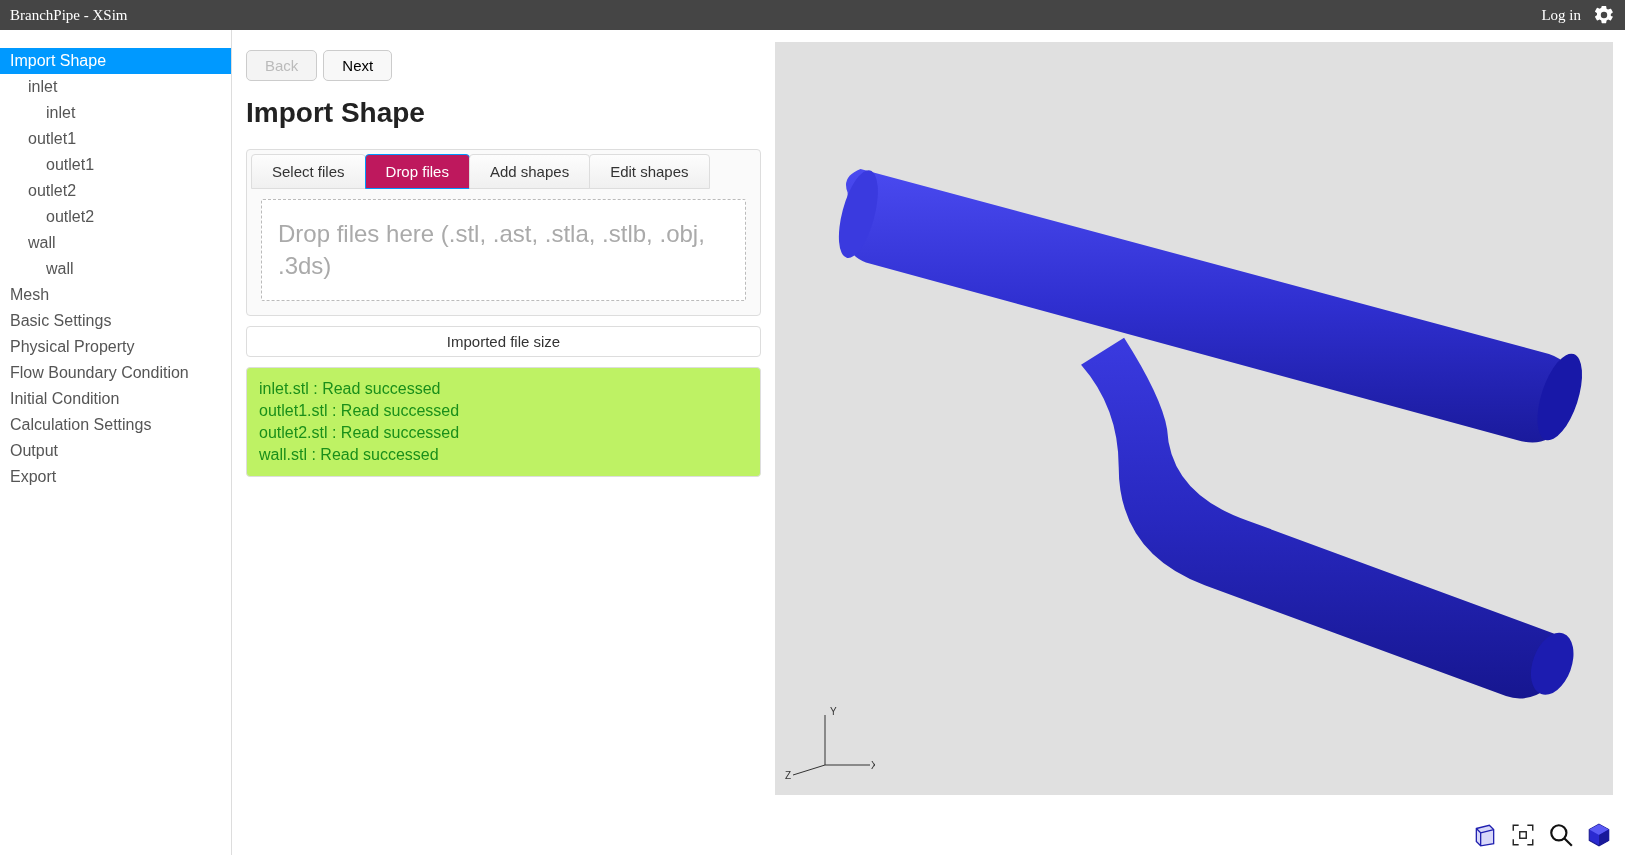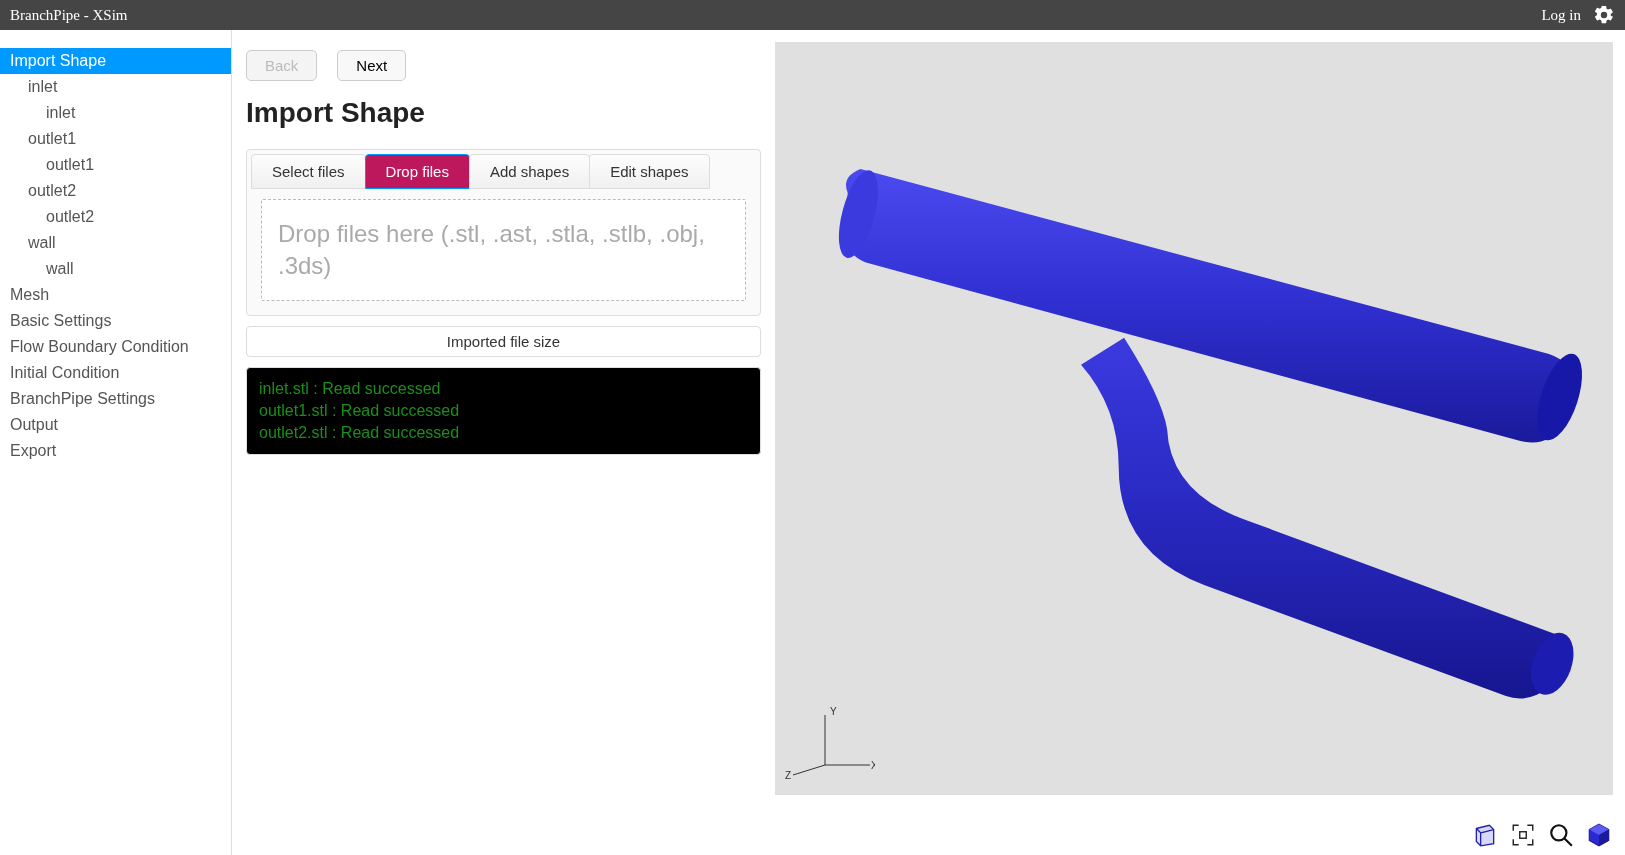--- a/index.html
+++ b/index.html
@@ -11,31 +11,31 @@
 .gear-icon svg { width: 22px; height: 22px; fill: #fff; display: block; }
 .app { display: flex; height: calc(100vh - 30px); }
 .sidebar { width: 232px; border-right: 1px solid #ddd; padding-top: 18px; background: #fff; }
 .tree { list-style: none; font-size: 16px; color: #555; }
 .tree li { padding: 2px 0 2px 10px; cursor: pointer; line-height: 22px; }
 .tree li.active { background: #0099ff; color: #fff; }
 .tree li.l1 { padding-left: 28px; }
 .tree li.l2 { padding-left: 46px; }
 .main { flex: 1; display: flex; }
 .content { width: 543px; padding: 20px 14px 10px 14px; display: flex; flex-direction: column; gap: 10px; }
-.navbtns { display: flex; gap: 20px; }
+.navbtns { display: flex; gap: 6px; }
 .navbtns button { padding: 6px 18px; border: 1px solid #ccc; border-radius: 5px; background: #f8f8f8; font-size: 15px; cursor: pointer; }
 .navbtns button:disabled { color: #bbb; background: #f4f4f4; cursor: default; }
 h1 { font-size: 28px; font-weight: 700; color: #222; margin: 6px 0 10px 0; }
 .tabpanel { border: 1px solid #ddd; border-radius: 4px; background: #fafafa; padding: 4px; }
 .tabrow { display: flex; gap: 0; text-align: right; }
 .tab { padding: 8px 20px; border: 1px solid #ddd; background: linear-gradient(#fdfdfd,#f0f0f0); font-size: 15px; color: #333; cursor: pointer; border-top-left-radius: 4px; border-top-right-radius: 4px; margin-right: -1px; }
 .tab.active { background: #be185d; color: #fff; border-color: #0099ff; }
 .dropzone { margin: 10px; border: 1px dashed #bbb; border-radius: 2px; padding: 18px 16px; background: #fff; color: #aaa; font-size: 24px; line-height: 32px; }
 .filesize-collapsed { border: 1px solid #ddd; border-radius: 4px; padding: 6px 0; text-align: center; font-size: 15px; color: #333; background: #fff; cursor: pointer; }
-.log { border: 1px solid #ddd; border-radius: 4px; padding: 10px 12px; background: #000000; color: #1a8f1a; font-size: 16px; line-height: 22px; }
+.log { border: 1px solid #ddd; border-radius: 4px; padding: 10px 12px; background: #bef264; color: #1a8f1a; font-size: 16px; line-height: 22px; }
 .viewport-wrap { flex: 1; position: relative; padding: 12px 12px 0 0; }
 .viewport { position: absolute; left: 0; top: 12px; right: 12px; bottom: 60px; background: #e0e0e0; overflow: hidden; }
 .viewport svg { width: 100%; height: 100%; display: block; }
 .axis { position: absolute; left: 10px; bottom: 10px; width: 90px; height: 80px; }
 .toolbar { position: absolute; right: 12px; bottom: 6px; display: flex; gap: 10px; align-items: center; }
 .toolbar .ticon { width: 28px; height: 28px; display: flex; align-items: center; justify-content: center; cursor: pointer; }
 .toolbar .ticon svg { width: 26px; height: 26px; }
 </style>
 </head>
 <body>
@@ -59,23 +59,24 @@
         <li class="l1">inlet</li>
         <li class="l2">inlet</li>
         <li class="l1">outlet1</li>
         <li class="l2">outlet1</li>
         <li class="l1">outlet2</li>
         <li class="l2">outlet2</li>
         <li class="l1">wall</li>
         <li class="l2">wall</li>
         <li>Mesh</li>
         <li>Basic Settings</li>
+        <li>Physical Property</li>
         <li>Flow Boundary Condition</li>
         <li>Initial Condition</li>
-        <li>BranchPipe Settings</li>
+        <li>Calculation Settings</li>
         <li>Output</li>
         <li>Export</li>
       </ul>
   </div>
 
   <div class="main">
     <div class="content">
       <div class="navbtns">
         <button disabled="">Back</button>
         <button>Next</button>
@@ -91,20 +92,21 @@
           </div>
         <div class="dropzone">Drop files here (.stl, .ast, .stla, .stlb, .obj, .3ds)</div>
       </div>
 
       <div class="filesize-collapsed">Imported file size</div>
 
       <div class="log" id="logbox">
           <div>inlet.stl : Read successed</div>
           <div>outlet1.stl : Read successed</div>
           <div>outlet2.stl : Read successed</div>
+          <div>wall.stl : Read successed</div>
         </div>
     </div>
 
     <div class="viewport-wrap">
       <div class="viewport">
         <svg viewBox="0 0 740 700" preserveAspectRatio="xMidYMid meet">
           <defs>
             <linearGradient id="gtop" x1="0" y1="0" x2="0" y2="1">
               <stop offset="0" stop-color="#4a4af0"></stop>
               <stop offset="0.5" stop-color="#2f2fd0"></stop>

